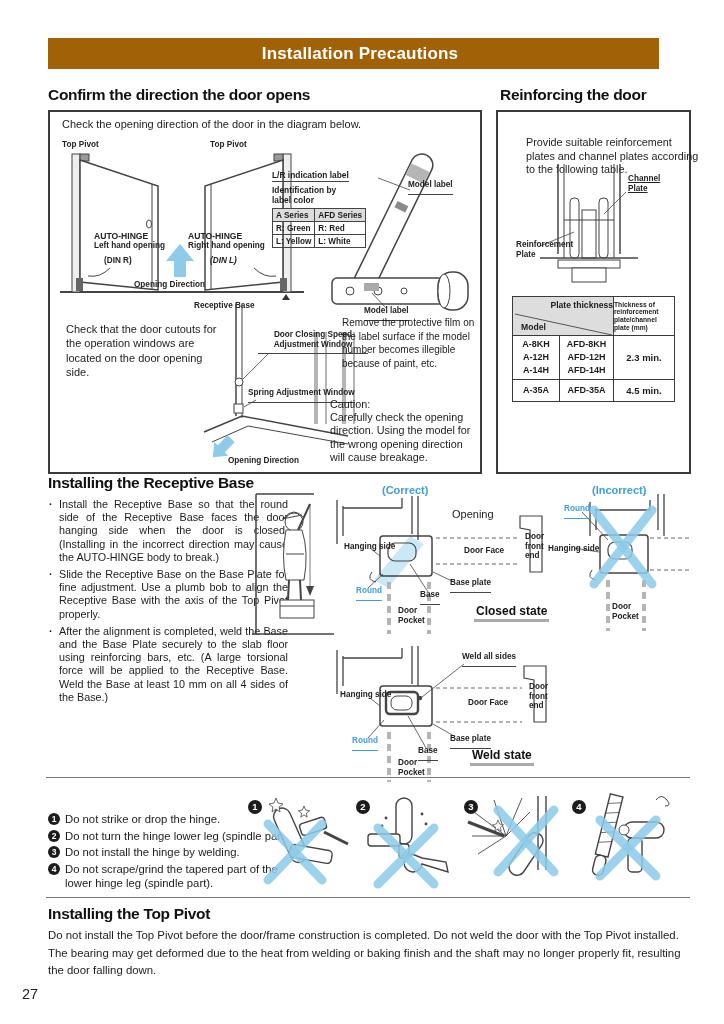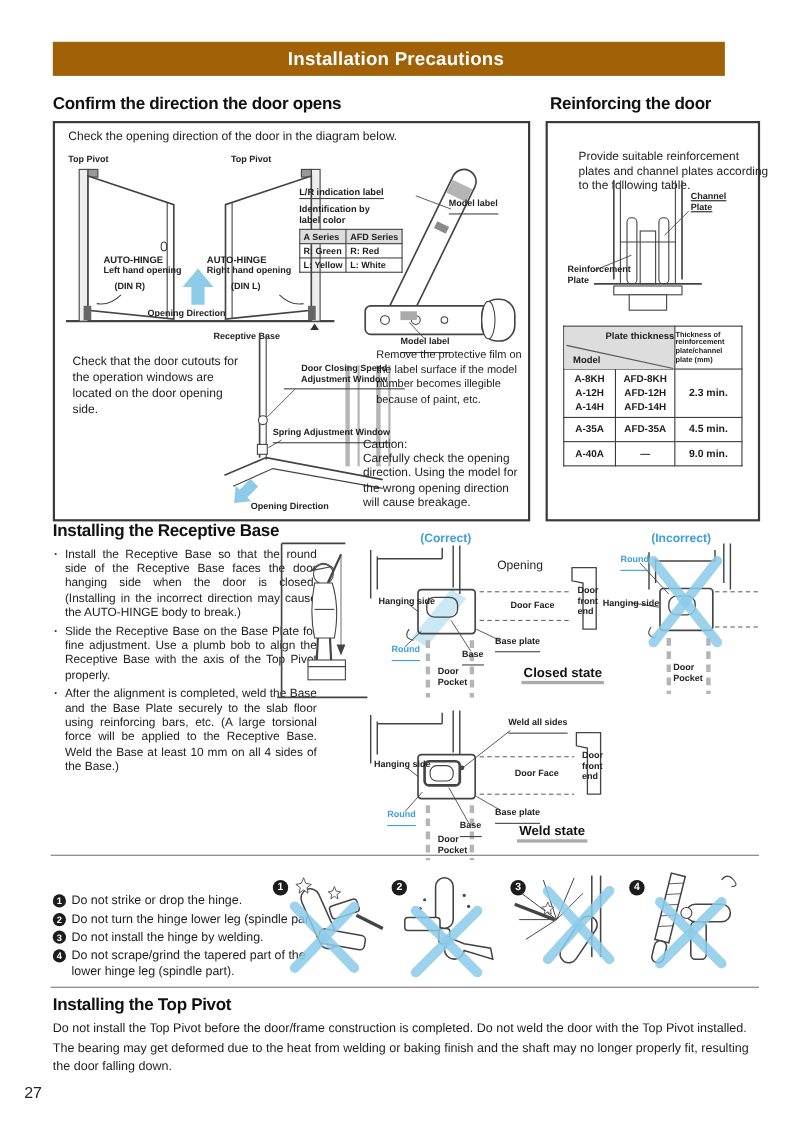--- a/index.html
+++ b/index.html
@@ -118,21 +118,21 @@
         <polygon points="122,104 136,121 128,121 128,137 116,137 116,121 108,121" fill="#8dcbe9"></polygon>
         <polygon points="228,154 224,160 232,160" fill="#333"></polygon>
       </svg>
       <span class="dlab" style="left:4px;top:0;">Top Pivot</span>
       <span class="dlab" style="left:152px;top:0;">Top Pivot</span>
       <span class="dlab" style="left:36px;top:92px;font-size:8.6px;">AUTO-HINGE</span>
       <span class="dlab" style="left:36px;top:101px;">Left hand opening</span>
       <span class="dlab" style="left:46px;top:116px;">(DIN R)</span>
       <span class="dlab" style="left:130px;top:92px;font-size:8.6px;">AUTO-HINGE</span>
       <span class="dlab" style="left:130px;top:101px;">Right hand opening</span>
-      <span class="dlab" style="left:152px;top:116px;">(DIN L)</span>
+      <span class="dlab" style="left:152px;top:116px;font-style:italic;">(DIN L)</span>
       <span class="dlab" style="left:76px;top:140px;">Opening Direction</span>
       <span class="dlab" style="left:136px;top:161px;">Receptive Base</span>
     </div>
 
     <div class="lr-block">
       <div class="lr-title">L/R indication label</div>
       <div class="lr-sub">Identification by label color</div>
       <table class="lr-table">
         <tbody>
             <tr>
@@ -254,29 +254,20 @@
       </tr>
       <tr class="g3">
         <td class="ma">
               <span>A-35A</span>
             </td>
         <td class="mb">
               <span>AFD-35A</span>
             </td>
         <td class="tv">4.5 min.</td>
       </tr>
-      <tr class="g4">
-        <td class="ma">
-              <span>A-40A</span>
-            </td>
-        <td class="mb">
-              <span>—</span>
-            </td>
-        <td class="tv">9.0 min.</td>
-      </tr>
     </tbody>
       </table>
   </div>
 
   <h2 class="h-receptive">Installing the Receptive Base</h2>
 
   <ul class="bullets">
     <li>
         <span class="dot">·</span>
         <span class="bt">Install the Receptive Base so that the round side of the Receptive Base faces the door hanging side when the door is closed. (Installing in the incorrect direction may cause the AUTO-HINGE body to break.)</span>

